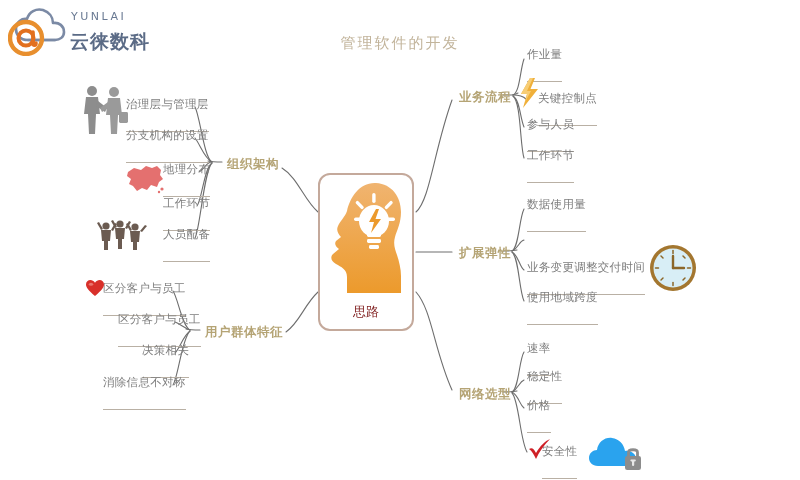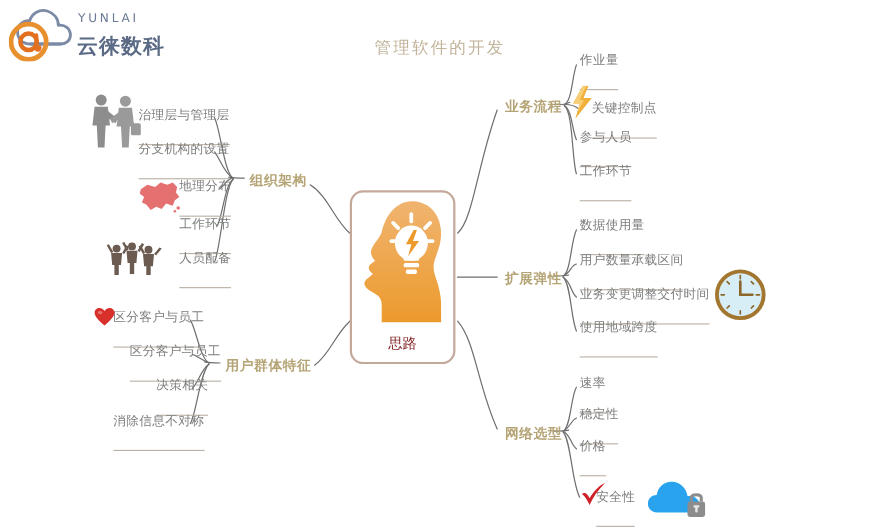--- a/index.html
+++ b/index.html
@@ -194,21 +194,20 @@
   <div class="leaf" style="left:118px; top:312px;">区分客户与员工</div>
   <div class="leaf" style="left:142px; top:343px;">决策相关</div>
   <div class="leaf" style="left:103px; top:375px;">消除信息不对称</div>
 
   <div class="leaf" style="left:527px; top:47px;">作业量</div>
   <div class="leaf" style="left:538px; top:91px;">关键控制点</div>
   <div class="leaf" style="left:527px; top:117px;">参与人员</div>
   <div class="leaf" style="left:527px; top:148px;">工作环节</div>
 
   <div class="leaf" style="left:527px; top:197px;">数据使用量</div>
-  <div class="leaf" style="left:527px; top:229px;">用户数量承载区间</div>
   <div class="leaf" style="left:527px; top:260px;">业务变更调整交付时间</div>
   <div class="leaf" style="left:527px; top:290px;">使用地域跨度</div>
 
   <div class="leaf" style="left:527px; top:341px;">速率</div>
   <div class="leaf" style="left:527px; top:369px;">稳定性</div>
   <div class="leaf" style="left:527px; top:398px;">价格</div>
   <div class="leaf" style="left:542px; top:444px;text-align:center;">安全性</div>
 
   <div class="deco" style="left:76px; top:84px; width:58px; height:52px;">
     <svg width="58" height="52" viewBox="0 0 58 52">

